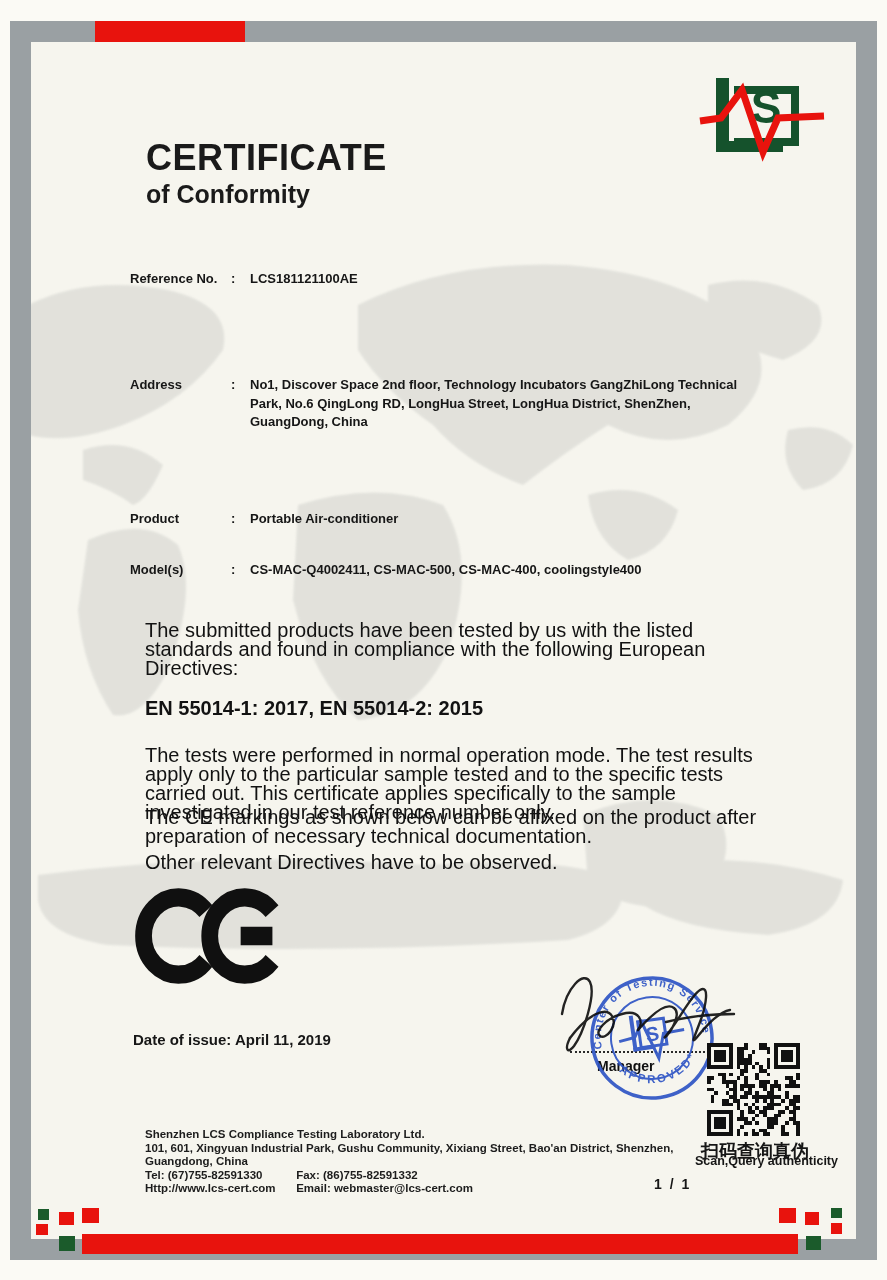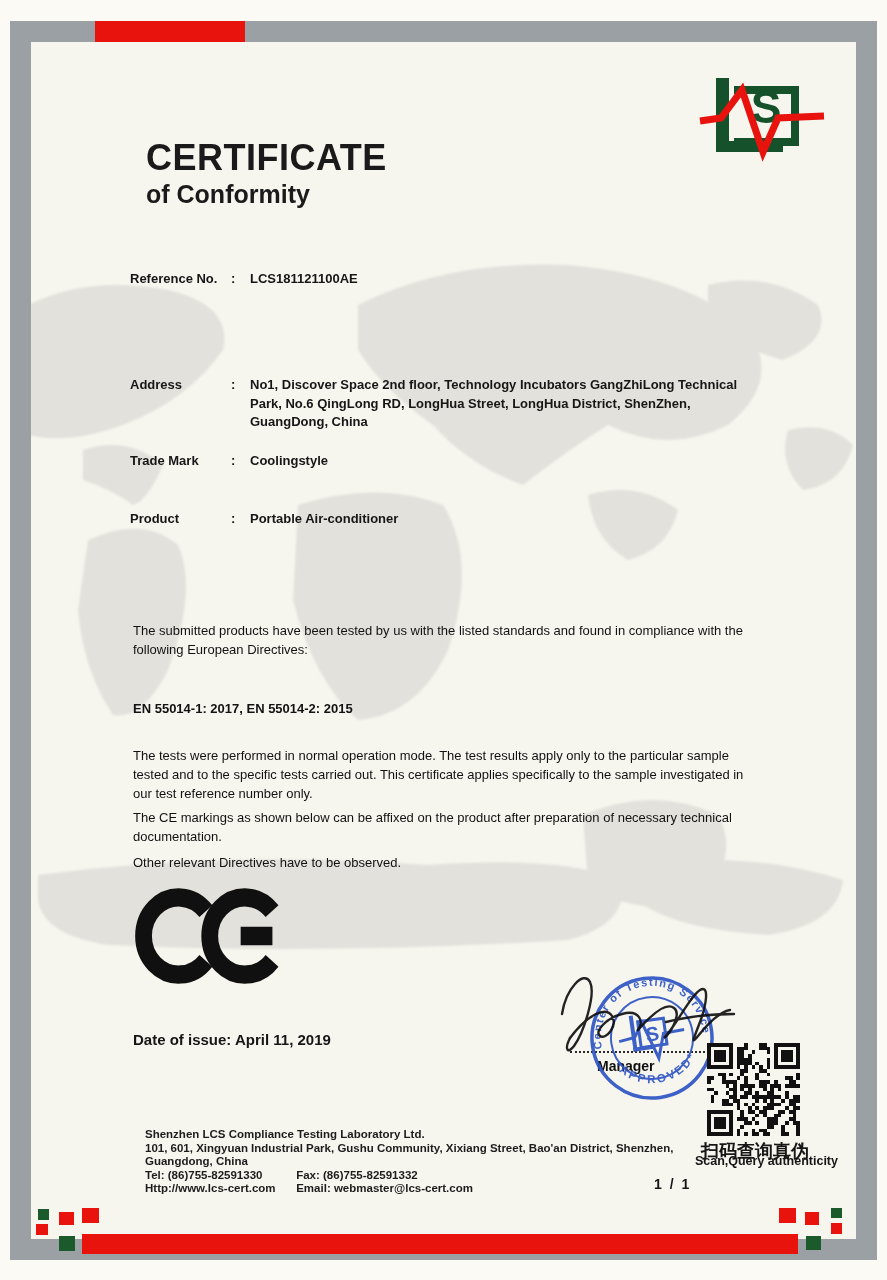--- a/index.html
+++ b/index.html
@@ -24,21 +24,21 @@
   
   .title{left:146px;top:140px;line-height:1;}
   .title h1{margin:0;font-size:36px;font-weight:bold;letter-spacing:.5px;color:#1a1a1a;}
   .title h2{margin:6px 0 0 0;font-size:25px;font-weight:bold;color:#1a1a1a;}
   
   .field-row{position:absolute;left:130px;width:655px;font-size:13px;font-weight:bold;line-height:18.5px;}
   .flabel{display:inline-block;width:101px;vertical-align:top;}
   .fcolon{display:inline-block;width:19px;vertical-align:top;}
   .fvalue{display:inline-block;width:520px;vertical-align:top;}
   
-  .para{position:absolute;left:133px;width:618px;font-size:13px;line-height:19px;color:#121212;}
+  .para{position:absolute;left:145px;width:618px;font-size:20px;line-height:19px;color:#121212;}
   .para.bold{font-weight:bold;}
   
   .ce{left:133px;top:883px;width:150px;height:106px;}
   
   .date-line{left:133px;top:1031px;font-size:15px;font-weight:bold;}
   
   .dotted-line{left:570px;top:1051px;width:175px;border-top:2px dotted #2a2a2a;}
   .manager{left:597px;top:1058px;font-size:14px;font-weight:bold;color:#101010;}
   .stamp{left:577px;top:963px;width:150px;height:150px;transform:rotate(-8deg);opacity:.92;}
   .signature{left:548px;top:962px;width:200px;height:110px;}
@@ -107,25 +107,25 @@
     <h1>CERTIFICATE</h1>
     <h2>of Conformity</h2>
   </div>
 
   <div class="field-row" style="top:270px">
     <span class="flabel">Reference No.</span><span class="fcolon">:</span><span class="fvalue">LCS181121100AE</span>
   </div>
   <div class="field-row" style="top:376px">
     <span class="flabel">Address</span><span class="fcolon">:</span><span class="fvalue">No1, Discover Space 2nd floor, Technology Incubators GangZhiLong Technical Park, No.6 QingLong RD, LongHua Street, LongHua District, ShenZhen, GuangDong, China</span>
   </div>
-  <div class="field-row" style="top:452px">
-    <span class="flabel">Trade Mark</span><span class="fcolon">:</span><span class="fvalue">Coolingstyle</span>
-  </div>
   <div class="field-row" style="top:510px">
     <span class="flabel">Product</span><span class="fcolon">:</span><span class="fvalue">Portable Air-conditioner</span>
+  </div>
+  <div class="field-row" style="top:561px">
+    <span class="flabel">Model(s)</span><span class="fcolon">:</span><span class="fvalue">CS-MAC-Q4002411, CS-MAC-500, CS-MAC-400, coolingstyle400</span>
   </div>
 
   <div class="para" style="top:621px">The submitted products have been tested by us with the listed standards and found in compliance with the following European Directives:</div>
   <div class="para bold" style="top:699px">EN 55014-1: 2017, EN 55014-2: 2015</div>
   <div class="para" style="top:746px">The tests were performed in normal operation mode. The test results apply only to the particular sample tested and to the specific tests carried out. This certificate applies specifically to the sample investigated in our test reference number only.</div>
   <div class="para" style="top:808px">The CE markings as shown below can be affixed on the product after preparation of necessary technical documentation.</div>
   <div class="para" style="top:853px">Other relevant Directives have to be observed.</div>
 
   <svg class="abs ce" viewBox="0 0 170 110" preserveAspectRatio="none">
     <g stroke="#101010" stroke-width="19" fill="none">
@@ -385,21 +385,21 @@
       </svg>
   </div>
   <div class="abs qr-cap-zh">扫码查询真伪</div>
   <div class="abs qr-cap-en">Scan,Query authenticity</div>
 
   <div class="abs footer">
     <div>Shenzhen LCS Compliance Testing Laboratory Ltd.</div>
     <div>101, 601, Xingyuan Industrial Park, Gushu Community, Xixiang Street, Bao'an District, Shenzhen,</div>
     <div>Guangdong, China</div>
     <div>
-      <span class="fcol1">Tel: (86)755-82591330</span>
+      <span class="fcol1">Tel: (67)755-82591330</span>
       <span>Fax: (86)755-82591332</span>
     </div>
     <div>
       <span class="fcol1">Http://www.lcs-cert.com</span>
       <span>Email: webmaster@lcs-cert.com</span>
     </div>
   </div>
   <div class="abs page-num">1 / 1</div>
 
 </div>

